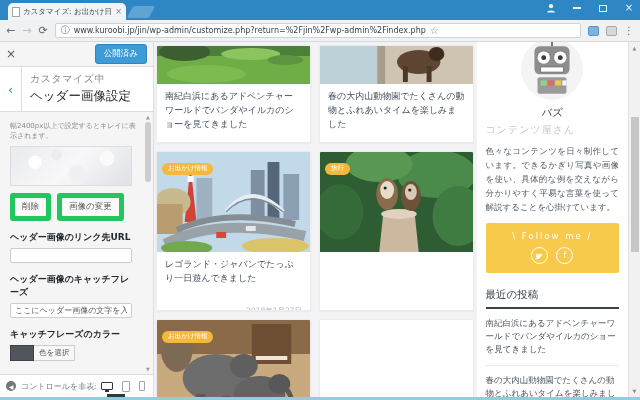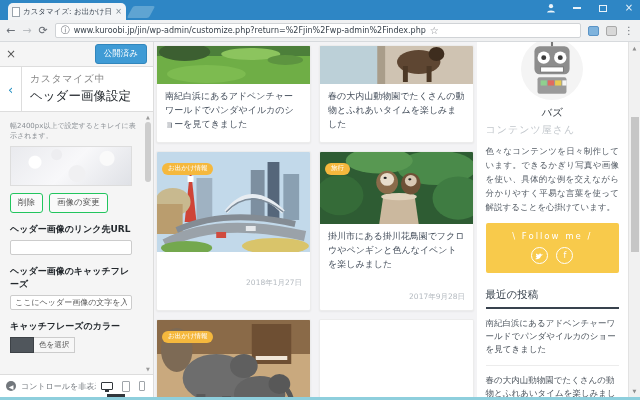--- a/index.html
+++ b/index.html
@@ -50,21 +50,21 @@
   .ctl-label { font-size:9px; font-weight:bold; color:#23282d; margin-bottom:4px; }
   .ctl-desc { font-size:7px; color:#8a8f94; margin-bottom:5px; }
   .thumb { width:122px; height:40px; border:1px solid #ddd; background:
       radial-gradient(circle at 20% 40%, #ffffff 0 6px, transparent 7px),
       radial-gradient(circle at 55% 70%, #f0f0f2 0 8px, transparent 9px),
       radial-gradient(circle at 80% 30%, #fafafa 0 7px, transparent 8px),
       radial-gradient(circle at 38% 20%, #ededf0 0 5px, transparent 6px),
       linear-gradient(135deg,#e9eaee 0%,#f8f8fa 50%,#dfe1e6 100%);
       margin-bottom:7px; }
   .btn-row { display:flex; gap:6px; margin-bottom:10px; }
-  .btn-sec { background:#fafafa; border:1px solid #22c55e; border-radius:3px; font-size:8.5px; color:#555; padding:3px 7px; }
+  .btn-sec { background:#fafafa; border:5px solid #22c55e; border-radius:3px; font-size:8.5px; color:#555; padding:3px 7px; }
   .ctl-input { width:122px; height:15px; background:#fff; border:1px solid #ccc; border-radius:2px; font-size:8px; color:#444; padding:0 4px; margin-bottom:10px; font-family:"DejaVu Sans","Liberation Sans",sans-serif; }
   .ctl-input::placeholder { color:#555; opacity:1; }
   .color-row { display:flex; align-items:stretch; margin-bottom:11px; }
   .swatch { width:24px; height:16px; background:#50565c; border:1px solid #3d4247; }
   .btn-color { background:#f7f7f7; border:1px solid #ccc; border-left:none; font-size:7.5px; color:#555; padding:2px 5px; }
   .sb-scroll { position:absolute; right:1px; top:0; bottom:0; width:8px; }
   .sb-scroll .arr { position:absolute; left:0; width:8px; font-size:5px; color:#9b9b9b; text-align:center; }
   .sb-scroll .arr.up { top:2px; } .sb-scroll .arr.dn { bottom:2px; }
   .sb-thumb { position:absolute; left:1px; top:10px; width:6px; height:60px; background:#cdcdcd; border-radius:3px; }
   .sb-footer { height:23px; background:#fff; border-top:1px solid #ddd; display:flex; align-items:center; padding:0 6px; gap:5px; position:relative; }
@@ -259,46 +259,43 @@
               <path d="M8 92 Q60 64 150 84" stroke="#9aa2a9" stroke-width="10" fill="none"></path>
               <path d="M20 78 Q70 56 140 72" stroke="#848c94" stroke-width="6" fill="none"></path>
               <ellipse cx="120" cy="94" rx="34" ry="8" fill="#d9c46a"></ellipse>
               <ellipse cx="30" cy="96" rx="26" ry="7" fill="#74a84e"></ellipse>
               <rect x="60" y="80" width="10" height="6" fill="#d04b3e"></rect>
               <rect x="90" y="74" width="10" height="5" fill="#e6e9ec"></rect>
             </svg>
             <span class="badge">お出かけ情報</span>
           </div>
           <div class="card-body">
+            <div class="card-title">レゴランド・ジャパンでたっぷり一日遊んできました</div>
             <div class="card-date">2018年1月27日</div>
           </div>
         </div>
 
         <div class="card" style="height:160px;">
-          <div class="card-img" style="height:72px;">
+          <div class="card-img" style="height:100px;">
             <svg viewBox="0 0 155 100" preserveAspectRatio="none">
               <rect width="155" height="100" fill="#2e5c33"></rect>
               <ellipse cx="118" cy="22" rx="40" ry="24" fill="#4a8a4a"></ellipse>
               <ellipse cx="60" cy="12" rx="34" ry="18" fill="#589852"></ellipse>
               <ellipse cx="140" cy="64" rx="26" ry="30" fill="#3f7c42"></ellipse>
               <ellipse cx="20" cy="60" rx="24" ry="28" fill="#356b38"></ellipse>
               <path d="M60 100 L64 62 L96 62 L100 100 Z" fill="#cbb89e"></path>
               <ellipse cx="80" cy="62" rx="18" ry="5" fill="#e0d2bc"></ellipse>
               <ellipse cx="68" cy="42" rx="11" ry="16" fill="#8a6b4a"></ellipse>
               <ellipse cx="68" cy="38" rx="7" ry="9" fill="#e8ddcb"></ellipse>
               <circle cx="66" cy="36" r="1.6" fill="#222"></circle>
               <ellipse cx="92" cy="44" rx="10" ry="15" fill="#6e5136"></ellipse>
               <ellipse cx="92" cy="40" rx="6" ry="8" fill="#d8c9b4"></ellipse>
               <circle cx="91" cy="38" r="1.6" fill="#222"></circle>
             </svg>
             <span class="badge">旅行</span>
-          </div>
-          <div class="card-body">
-            <div class="card-title">掛川市にある掛川花鳥園でフクロウやペンギンと色んなイベントを楽しみました</div>
-            <div class="card-date">2017年9月28日</div>
           </div>
         </div>
 
         <div class="card" style="height:110px;">
           <div class="card-img" style="height:100px;">
             <svg viewBox="0 0 155 100" preserveAspectRatio="none">
               <rect width="155" height="100" fill="#c9a97e"></rect>
               <rect y="0" width="155" height="34" fill="#8a6a48"></rect>
               <rect x="96" y="4" width="40" height="40" fill="#6e4f33"></rect>
               <rect x="100" y="36" width="32" height="4" fill="#f0e6d8"></rect>

